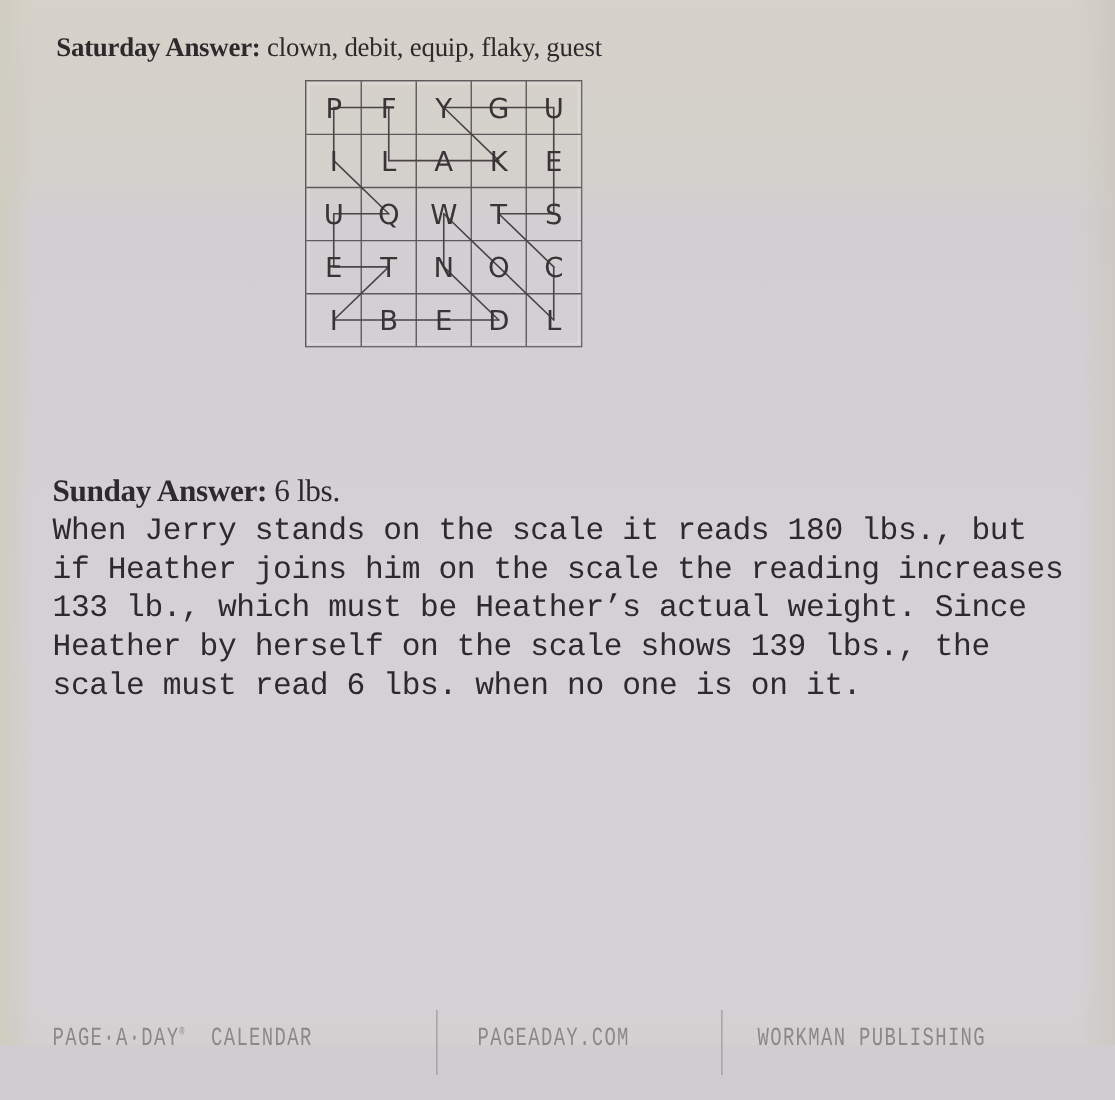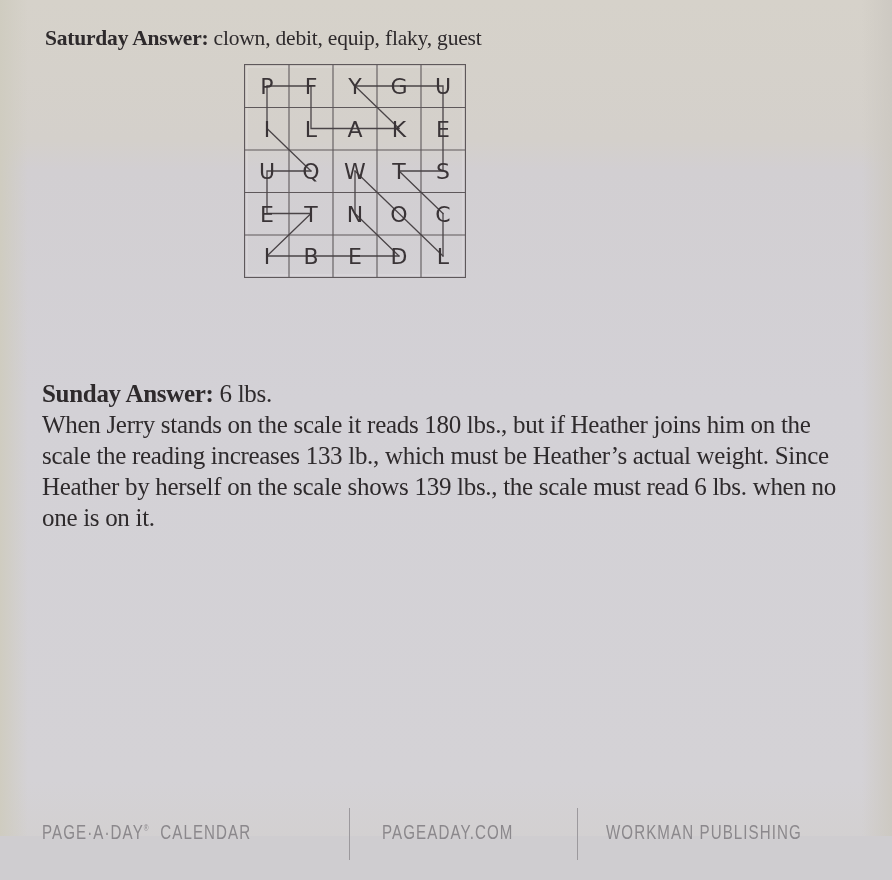--- a/index.html
+++ b/index.html
@@ -29,25 +29,25 @@
 
   .grid-wrap { position: absolute; left: 244px; top: 64px; width: 222px; height: 214px; }
   .grid-svg { position: absolute; left: 0; top: 0; }
 
   .sun-block {
     position: absolute; left: 42px; top: 378px; width: 812px;
     font-size: 25px; line-height: 31px; color: #2e2a2c;
     letter-spacing: -0.3px;
   }
   .sun-title { white-space: nowrap; }
-  .sun-body { margin: 0; }
+  .sun-body { margin: 0; font-family: Liberation Mono, monospace; }
 
   .footer {
     position: absolute; left: 42px; top: 808px; height: 52px; width: 820px;
-    font-family: Liberation Sans, sans-serif;
+    font-family: Liberation Mono, monospace;
     color: #8b888c; font-size: 21px; letter-spacing: 1.5px;
   }
   .footer .item {
     position: absolute; top: 12px; white-space: nowrap;
     transform: scaleX(0.72); transform-origin: left center;
   }
   .footer .sep { position: absolute; top: 0; width: 1px; height: 52px; background: #9c999d; }
   .reg { font-size: 9px; vertical-align: super; }
 </style>
 </head>

